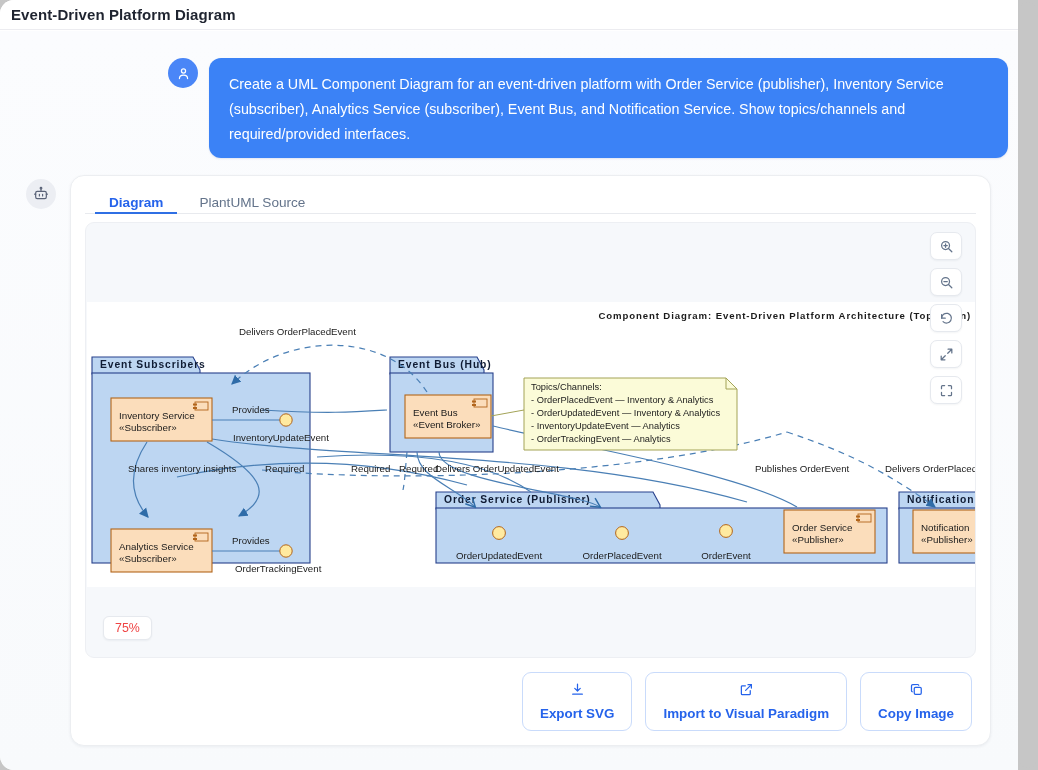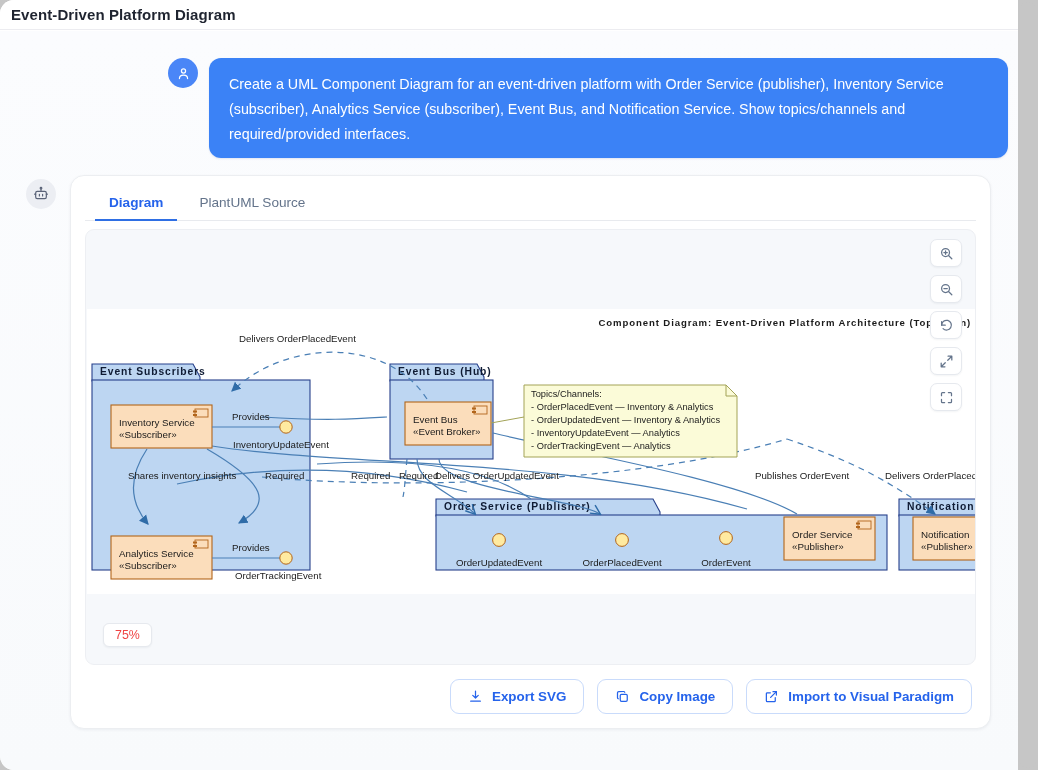--- a/index.html
+++ b/index.html
@@ -82,21 +82,21 @@
     box-shadow: 0 1px 3px rgba(22,32,60,.06);
     padding: 12px 14px 14px 14px;
   }
   .tabs {
     display: flex; gap: 8px;
     border-bottom: 1px solid #e8eaee;
     padding-left: 10px;
   }
   .tab {
     font-size: 13.6px; color: #64748b;
-    padding: 7px 14px 9px 14px;
+    padding: 7px 14px 2px 14px;
     cursor: pointer; border-bottom: 2.5px solid transparent;
     margin-bottom: -1px;
   }
   .tab.active { color: #2563eb; font-weight: bold; border-bottom-color: #2f6fe4; }
 
   .canvas-wrap {
     position: relative;
     margin-top: 8px;
     height: 436px;
     background: #f6f8fb;
@@ -137,21 +137,21 @@
   
   .actions {
     display: flex; justify-content: flex-end; gap: 13px;
     margin-top: 14px; padding-right: 4px;
   }
   .abtn {
     display: flex; align-items: center; gap: 9px;
     border: 1px solid #c9dbfb; border-radius: 9px;
     background: #fff; color: #2563eb;
     font-size: 13.4px; font-weight: bold;
-    padding: 9px 17px; cursor: pointer;
+    padding: 9px 17px; cursor: pointer; flex-direction: column;
   }
 
   
   .scrollbar-track {
     position: absolute; right: 0; top: 0;
     width: 20px; height: 770px;
     background: #c6c6c6;
   }
   .scrollbar-thumb {
     position: absolute; right: 2px; top: 2px;
@@ -399,33 +399,33 @@
         <div class="actions">
           <div class="abtn">
             <svg width="15" height="15" viewBox="0 0 24 24" fill="none" stroke="#2563eb" stroke-width="2" stroke-linecap="round" stroke-linejoin="round">
               <path d="M12 3.5v10.5M7.6 10.2 12 14.4l4.4-4.2"></path>
                 <path d="M4.3 19.5h15.4"></path>
             </svg>
             <span>Export SVG</span>
           </div>
           <div class="abtn">
             <svg width="15" height="15" viewBox="0 0 24 24" fill="none" stroke="#2563eb" stroke-width="2" stroke-linecap="round" stroke-linejoin="round">
-              <rect x="8.4" y="8.4" width="11.2" height="11.2" rx="2"></rect>
-              <path d="M15.6 5.2A2 2 0 0 0 13.8 4H6a2 2 0 0 0-2 2v7.8c0 .8.4 1.4 1.2 1.8"></path>
-            </svg>
-            <span>Copy Image</span>
-          </div>
-          <div class="abtn">
-            <svg width="15" height="15" viewBox="0 0 24 24" fill="none" stroke="#2563eb" stroke-width="2" stroke-linecap="round" stroke-linejoin="round">
               <path d="M14.4 4.2h5.4v5.4"></path>
                 <path d="M19.8 4.2 10.6 13.4"></path>
               <path d="M18 13.8v5a1.4 1.4 0 0 1-1.4 1.4H5.2A1.4 1.4 0 0 1 3.8 18.8V7.4A1.4 1.4 0 0 1 5.2 6h5"></path>
             </svg>
             <span>Import to Visual Paradigm</span>
           </div>
+          <div class="abtn">
+            <svg width="15" height="15" viewBox="0 0 24 24" fill="none" stroke="#2563eb" stroke-width="2" stroke-linecap="round" stroke-linejoin="round">
+              <rect x="8.4" y="8.4" width="11.2" height="11.2" rx="2"></rect>
+              <path d="M15.6 5.2A2 2 0 0 0 13.8 4H6a2 2 0 0 0-2 2v7.8c0 .8.4 1.4 1.2 1.8"></path>
+            </svg>
+            <span>Copy Image</span>
+          </div>
         </div>
 
       </div>
     </div>
   </div>
 </div>
 
 <div class="scrollbar-track">
   <div class="scrollbar-thumb"></div>
 </div>

